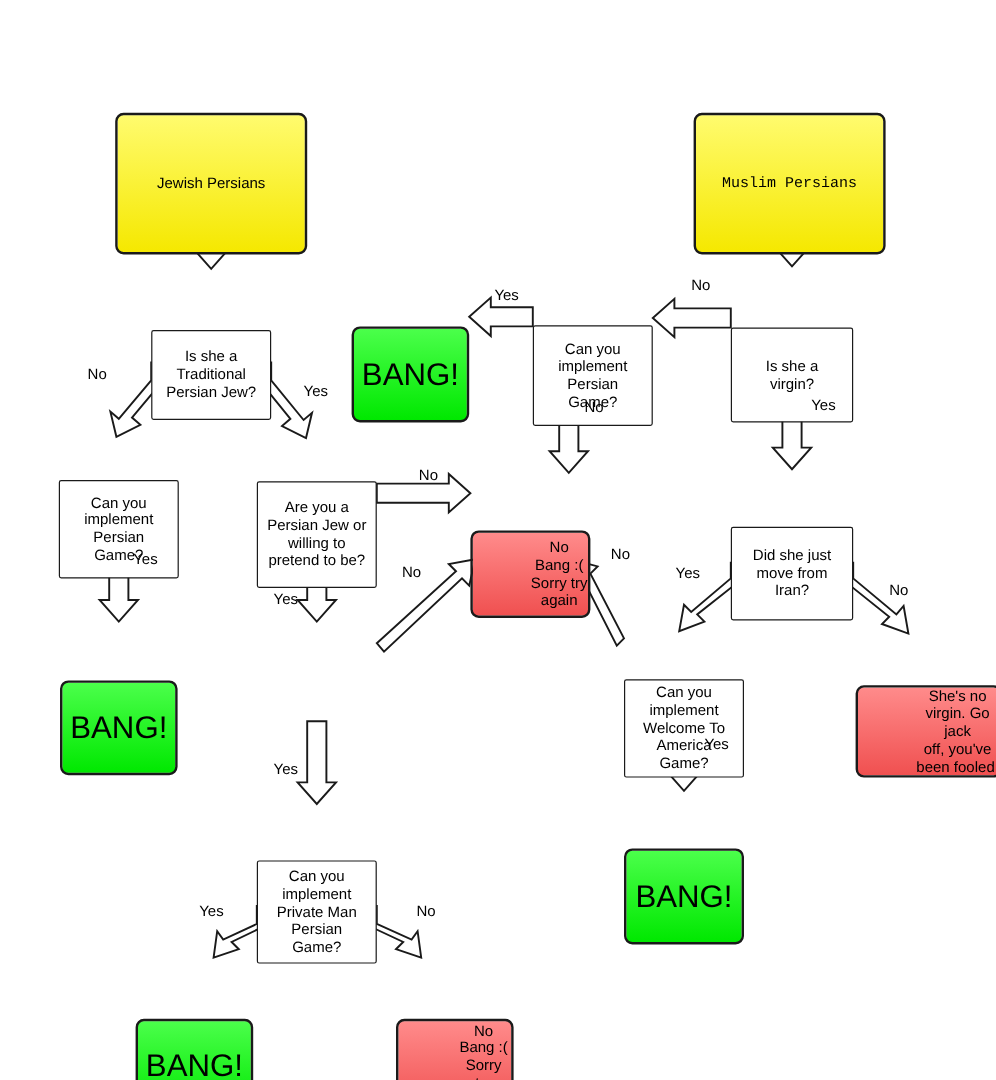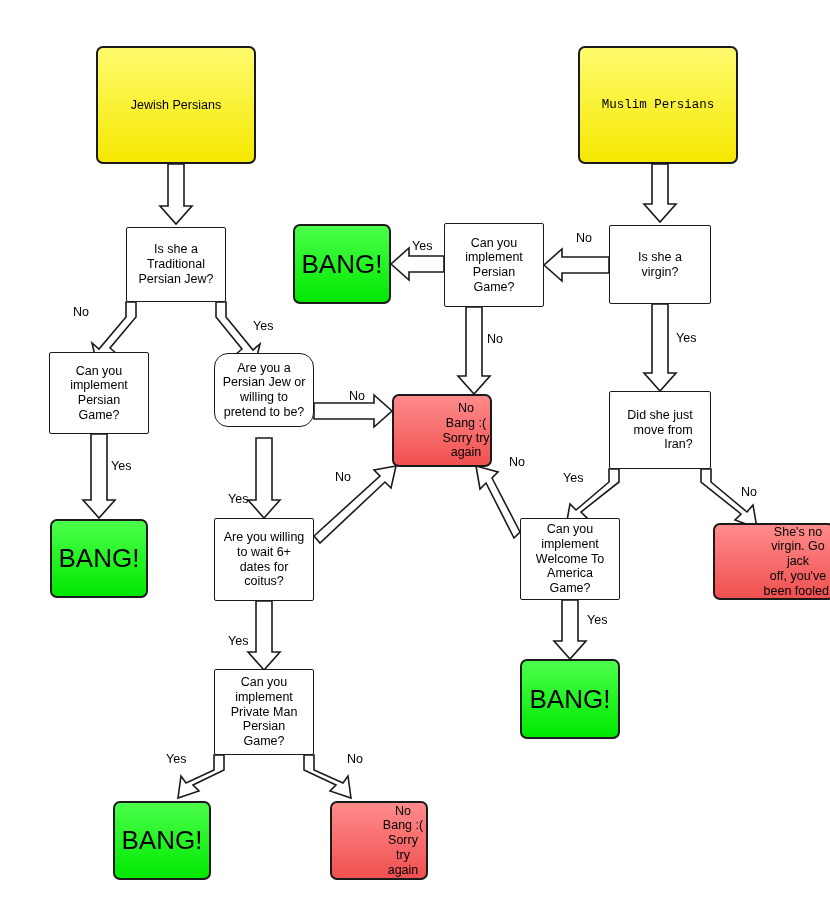--- a/index.html
+++ b/index.html
@@ -27,20 +27,21 @@
     box-sizing: border-box;
     display: flex;
     align-items: center;
     justify-content: center;
     text-align: center;
     border: 1.6px solid #1a1a1a;
     color: #000000;
     line-height: 1.18;
     white-space: pre-line;
     z-index: 2;
+    margin-top: 48px;
   }
   .node.terminal {
     border-radius: 7px;
     border-width: 2.4px;
   }
   .node.decision {
     background: #ffffff;
     border-radius: 2px;
     font-size: 12.5px;
   }
@@ -128,40 +129,36 @@
 Game?</div>
 
   <div class="node terminal bang" style="left:293px; top:224px; width:98px; height:80px;
               background:linear-gradient(#4bff4b,#00e800);">BANG!</div>
 
   <div class="node decision" style="left:49px; top:352px; width:100px; height:82px;">Can you
 implement
 Persian
 Game?</div>
 
-  <div class="node decision" style="left:214px; top:353px; width:100px; height:74px;border-radius:14px;">Are you a
+  <div class="node decision" style="left:214px; top:353px; width:100px; height:89px;">Are you a
 Persian Jew or
 willing to
 pretend to be?</div>
 
   <div class="node terminal nobang" style="left:392px; top:394px; width:100px; height:73px;
               background:linear-gradient(#ff8b8b,#f05050);">No Bang :(
 Sorry try again</div>
 
-  <div class="node decision" style="left:609px; top:391px; width:102px; height:78px;text-align:right;">Did she just
+  <div class="node decision" style="left:609px; top:391px; width:102px; height:78px;">Did she just
 move from
 Iran?</div>
 
   <div class="node terminal bang" style="left:50px; top:519px; width:98px; height:79px;
               background:linear-gradient(#4bff4b,#00e800);">BANG!</div>
 
-  <div class="node decision" style="left:214px; top:518px; width:100px; height:83px;">Are you willing
-to wait 6+
-dates for
-coitus?</div>
 
   <div class="node decision" style="left:520px; top:518px; width:100px; height:82px;">Can you
 implement
 Welcome To
 America
 Game?</div>
 
   <div class="node terminal nobang" style="left:713px; top:523px; width:122px; height:77px;
               background:linear-gradient(#ff8b8b,#f05050);">She's no
 virgin. Go jack

